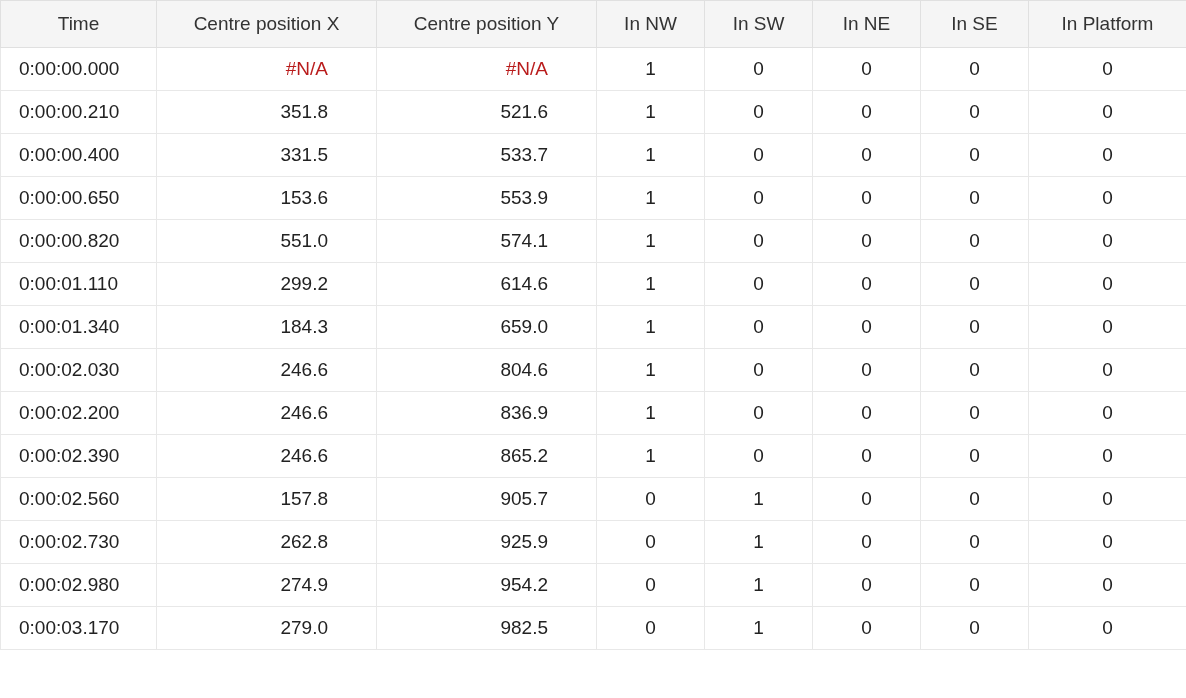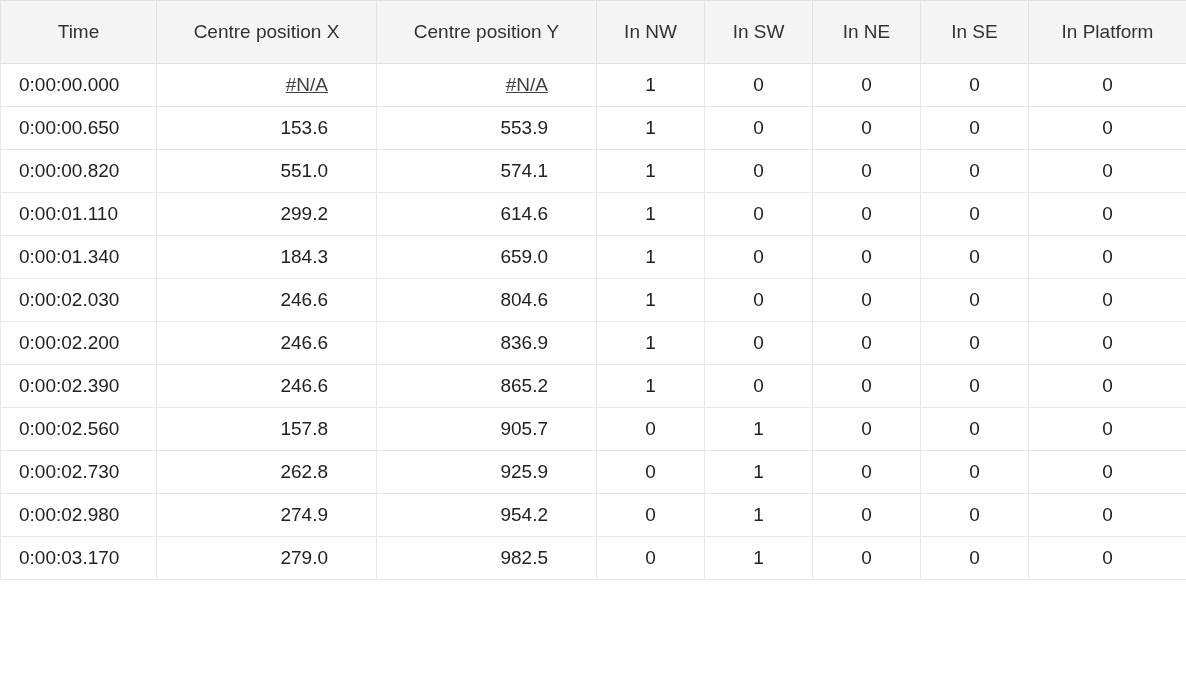--- a/index.html
+++ b/index.html
@@ -18,43 +18,42 @@
       border-collapse: collapse;
       width: 1186px;
       table-layout: fixed;
     }
     thead tr {
       background: #f5f5f5;
     }
     th {
       font-weight: 400;
       text-align: center;
-      padding: 20px 8px;
+      padding: 12px 8px;
       border: 1px solid #e0e0e0;
       color: #333;
       white-space: nowrap;
     }
     td {
       padding: 10px 16px;
       border: 1px solid #e8e8e8;
       text-align: center;
       color: #222;
       white-space: nowrap;
     }
     td.col-time {
       text-align: left;
       padding-left: 18px;
     }
     td.col-posx, td.col-posy {
       text-align: right;
       padding-right: 48px;
     }
     td.na {
-      color: #404040;
-      text-decoration: underline;
+      color: #b91c1c;
     }
     col.c-time { width: 156px; }
     col.c-posx { width: 220px; }
     col.c-posy { width: 220px; }
     col.c-nw { width: 108px; }
     col.c-sw { width: 108px; }
     col.c-ne { width: 108px; }
     col.c-se { width: 108px; }
     col.c-plat { width: 158px; }
   </style>
@@ -89,20 +88,40 @@
         <td class="col-time">0:00:00.000</td>
         <td class="col-posx na">#N/A</td>
         <td class="col-posy na">#N/A</td>
         <td>1</td>
         <td>0</td>
         <td>0</td>
         <td>0</td>
         <td>0</td>
       </tr>
       <tr>
+        <td class="col-time">0:00:00.210</td>
+        <td class="col-posx">351.8</td>
+        <td class="col-posy">521.6</td>
+        <td>1</td>
+        <td>0</td>
+        <td>0</td>
+        <td>0</td>
+        <td>0</td>
+      </tr>
+      <tr>
+        <td class="col-time">0:00:00.400</td>
+        <td class="col-posx">331.5</td>
+        <td class="col-posy">533.7</td>
+        <td>1</td>
+        <td>0</td>
+        <td>0</td>
+        <td>0</td>
+        <td>0</td>
+      </tr>
+      <tr>
         <td class="col-time">0:00:00.650</td>
         <td class="col-posx">153.6</td>
         <td class="col-posy">553.9</td>
         <td>1</td>
         <td>0</td>
         <td>0</td>
         <td>0</td>
         <td>0</td>
       </tr>
       <tr>

